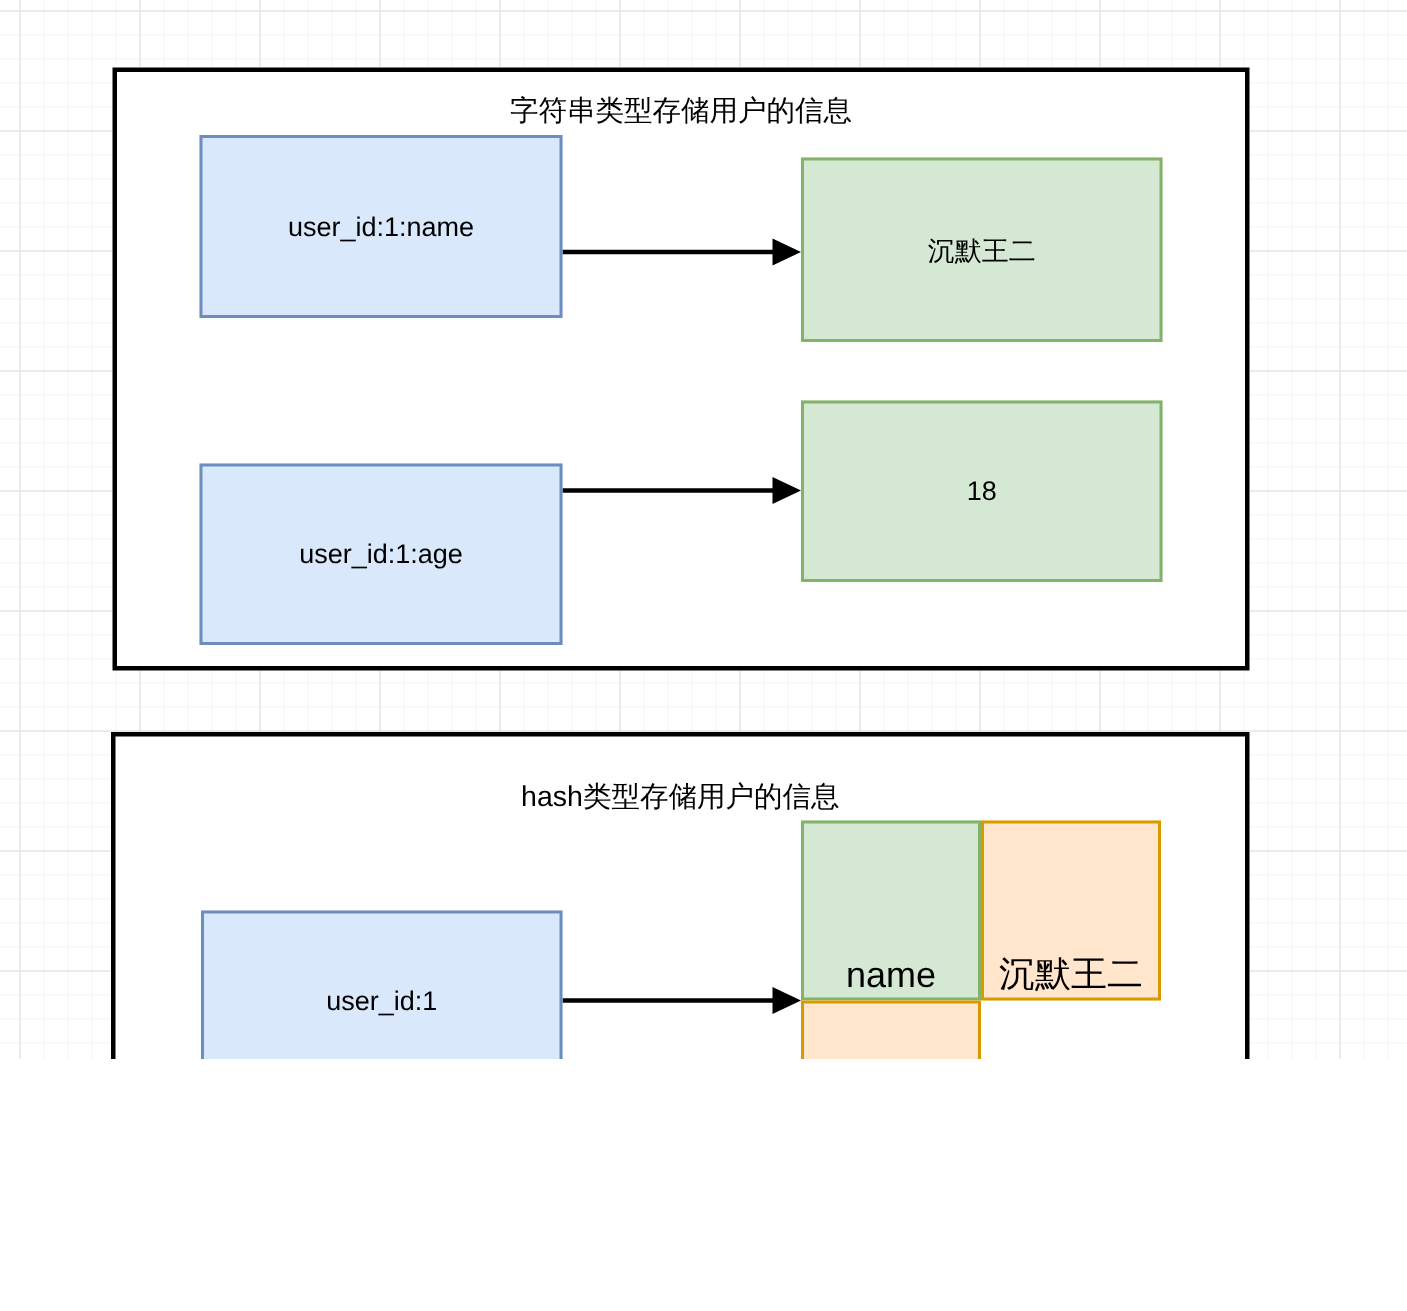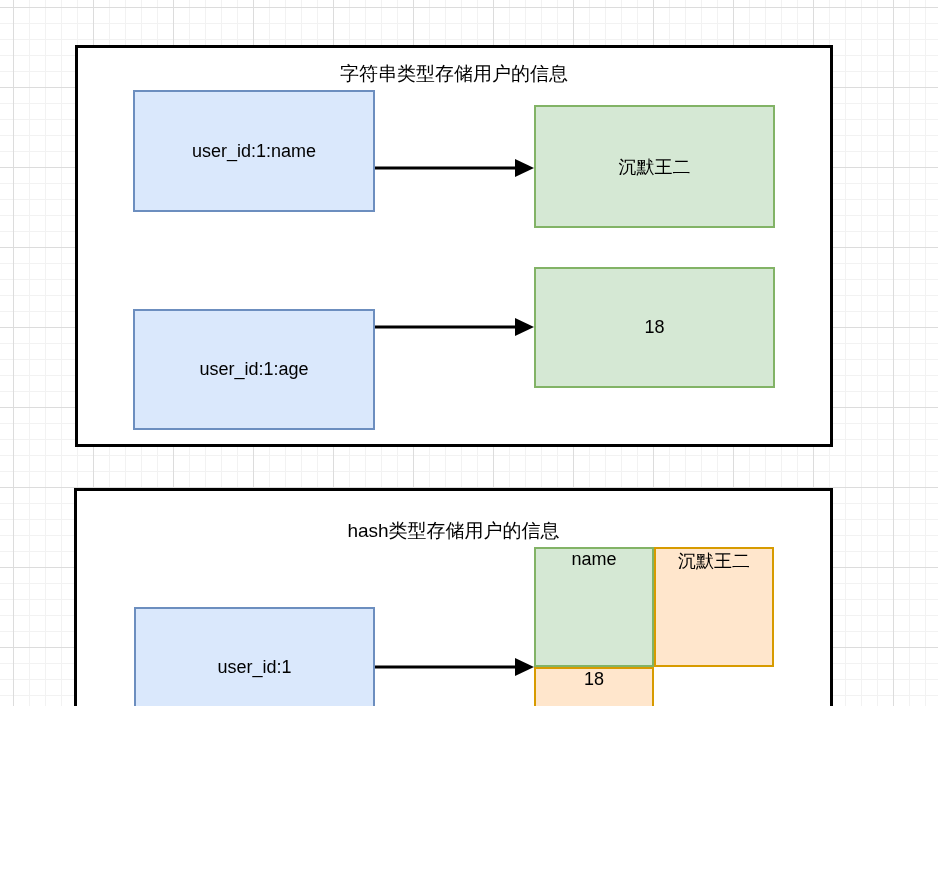--- a/index.html
+++ b/index.html
@@ -72,23 +72,23 @@
     position: absolute;
     left: 534px; top: 547px;
     width: 240px; height: 240px;
     display: grid;
     grid-template-columns: 120px 120px;
     grid-template-rows: 120px 120px;
   }
   .hash-cell {
     box-sizing: border-box;
     display: flex;
-    align-items: flex-start;
+    align-items: flex-end;
     justify-content: center;
-    font-size: 18px;
+    font-size: 24px;
     color: #000000;
   }
   .hash-field {
     background: var(--hash-field-fill, #d5e8d4);
     border: 2px solid var(--hash-field-border, #82b366);
   }
   .hash-value {
     background: var(--hash-value-fill, #ffe6cc);
     border: 2px solid var(--hash-value-border, #d79b00);
   }

